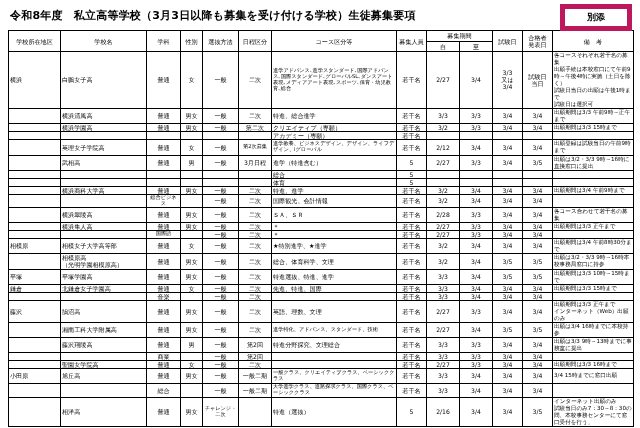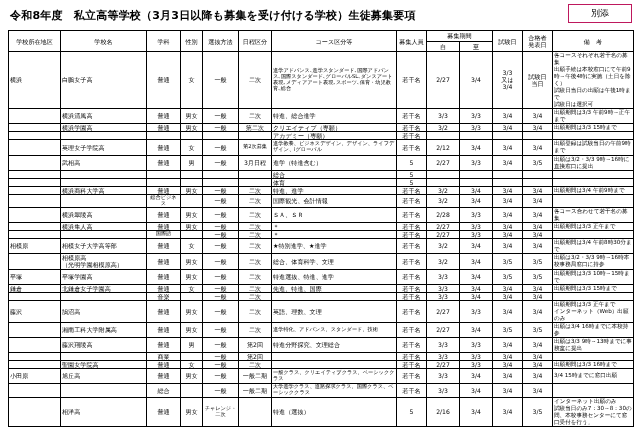--- a/index.html
+++ b/index.html
@@ -31,23 +31,23 @@
     font-weight: bold;
     letter-spacing: 0.2px;
     white-space: nowrap;
   }
   .attach-box {
     position: absolute;
     right: 8px;
     top: 4px;
     width: 62px;
     height: 17px;
-    border: 1px solid #be185d;
+    border: 5px solid #be185d;
     font-size: 9px;
-    font-weight: normal;
+    font-weight: bold;
     display: flex;
     align-items: center;
     justify-content: center;
     text-align: center;
   }
   .subline {
     display: flex;
     align-items: flex-end;
     padding: 2px 8px 1px 10px;
     height: 11px;

